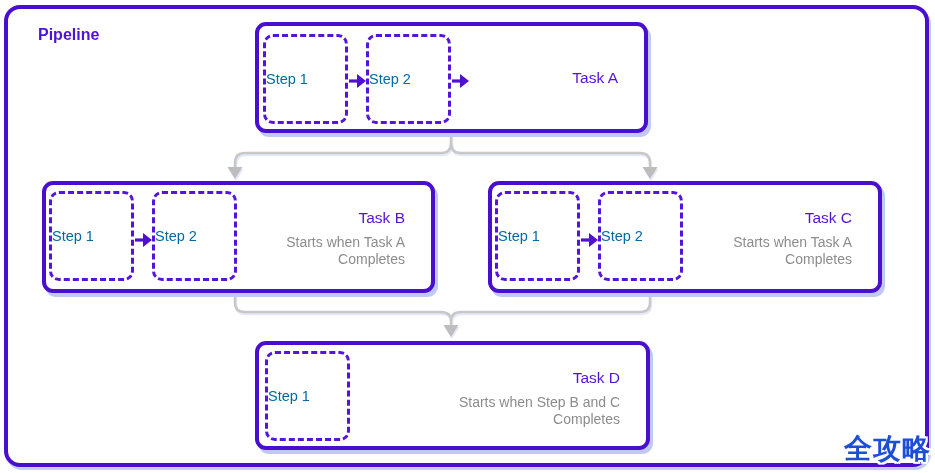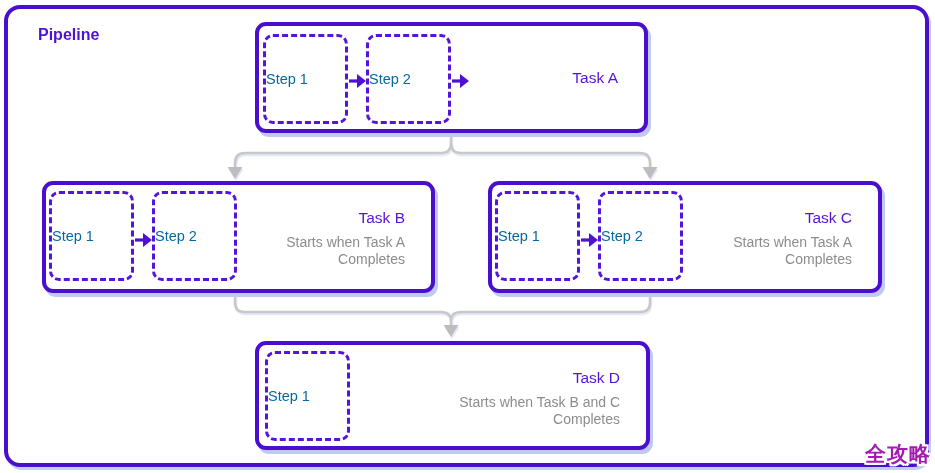--- a/index.html
+++ b/index.html
@@ -56,22 +56,22 @@
   .task-text { position: absolute; right: 26px; top: 24px; text-align: right; }
   .task-a .task-text { top: 50%; transform: translateY(-50%); }
   .task-title { font-size: 15.5px; font-weight: 400; color: #5513D8; }
   .task-sub {
     margin-top: 7px;
     font-size: 14px; line-height: 17px;
     color: #8C8C8C; font-weight: 400;
   }
   .watermark {
     position: absolute; right: 4px; bottom: 5px; z-index: 10;
-    font-size: 21px; font-weight: 700; letter-spacing: 1px;
-    color: #a21caf;
+    font-size: 28px; font-weight: 700; letter-spacing: 1px;
+    color: #1d4ed8;
     text-shadow: -2px -2px 0 #fff, 2px -2px 0 #fff, -2px 2px 0 #fff, 2px 2px 0 #fff,
                  0 -2px 0 #fff, 0 2px 0 #fff, -2px 0 0 #fff, 2px 0 0 #fff;
   }
 </style>
 </head>
 <body>
 
 <div class="frame"></div>
 
 <span class="pipeline-title">Pipeline</span>
@@ -150,19 +150,19 @@
   </div>
 </div>
 
 <div class="task task-d">
   <div class="step" style="left:6px">
     <span>Step 1</span>
   </div>
   <div class="task-text">
     <div class="task-title">Task D</div>
     <div class="task-sub">
-      <div>Starts when Task B and C</div>
+      <div>Starts when Step B and C</div>
       <div>Completes</div>
     </div>
   </div>
 </div>
 
 <div class="watermark">全攻略</div>
 
 </body></html>

